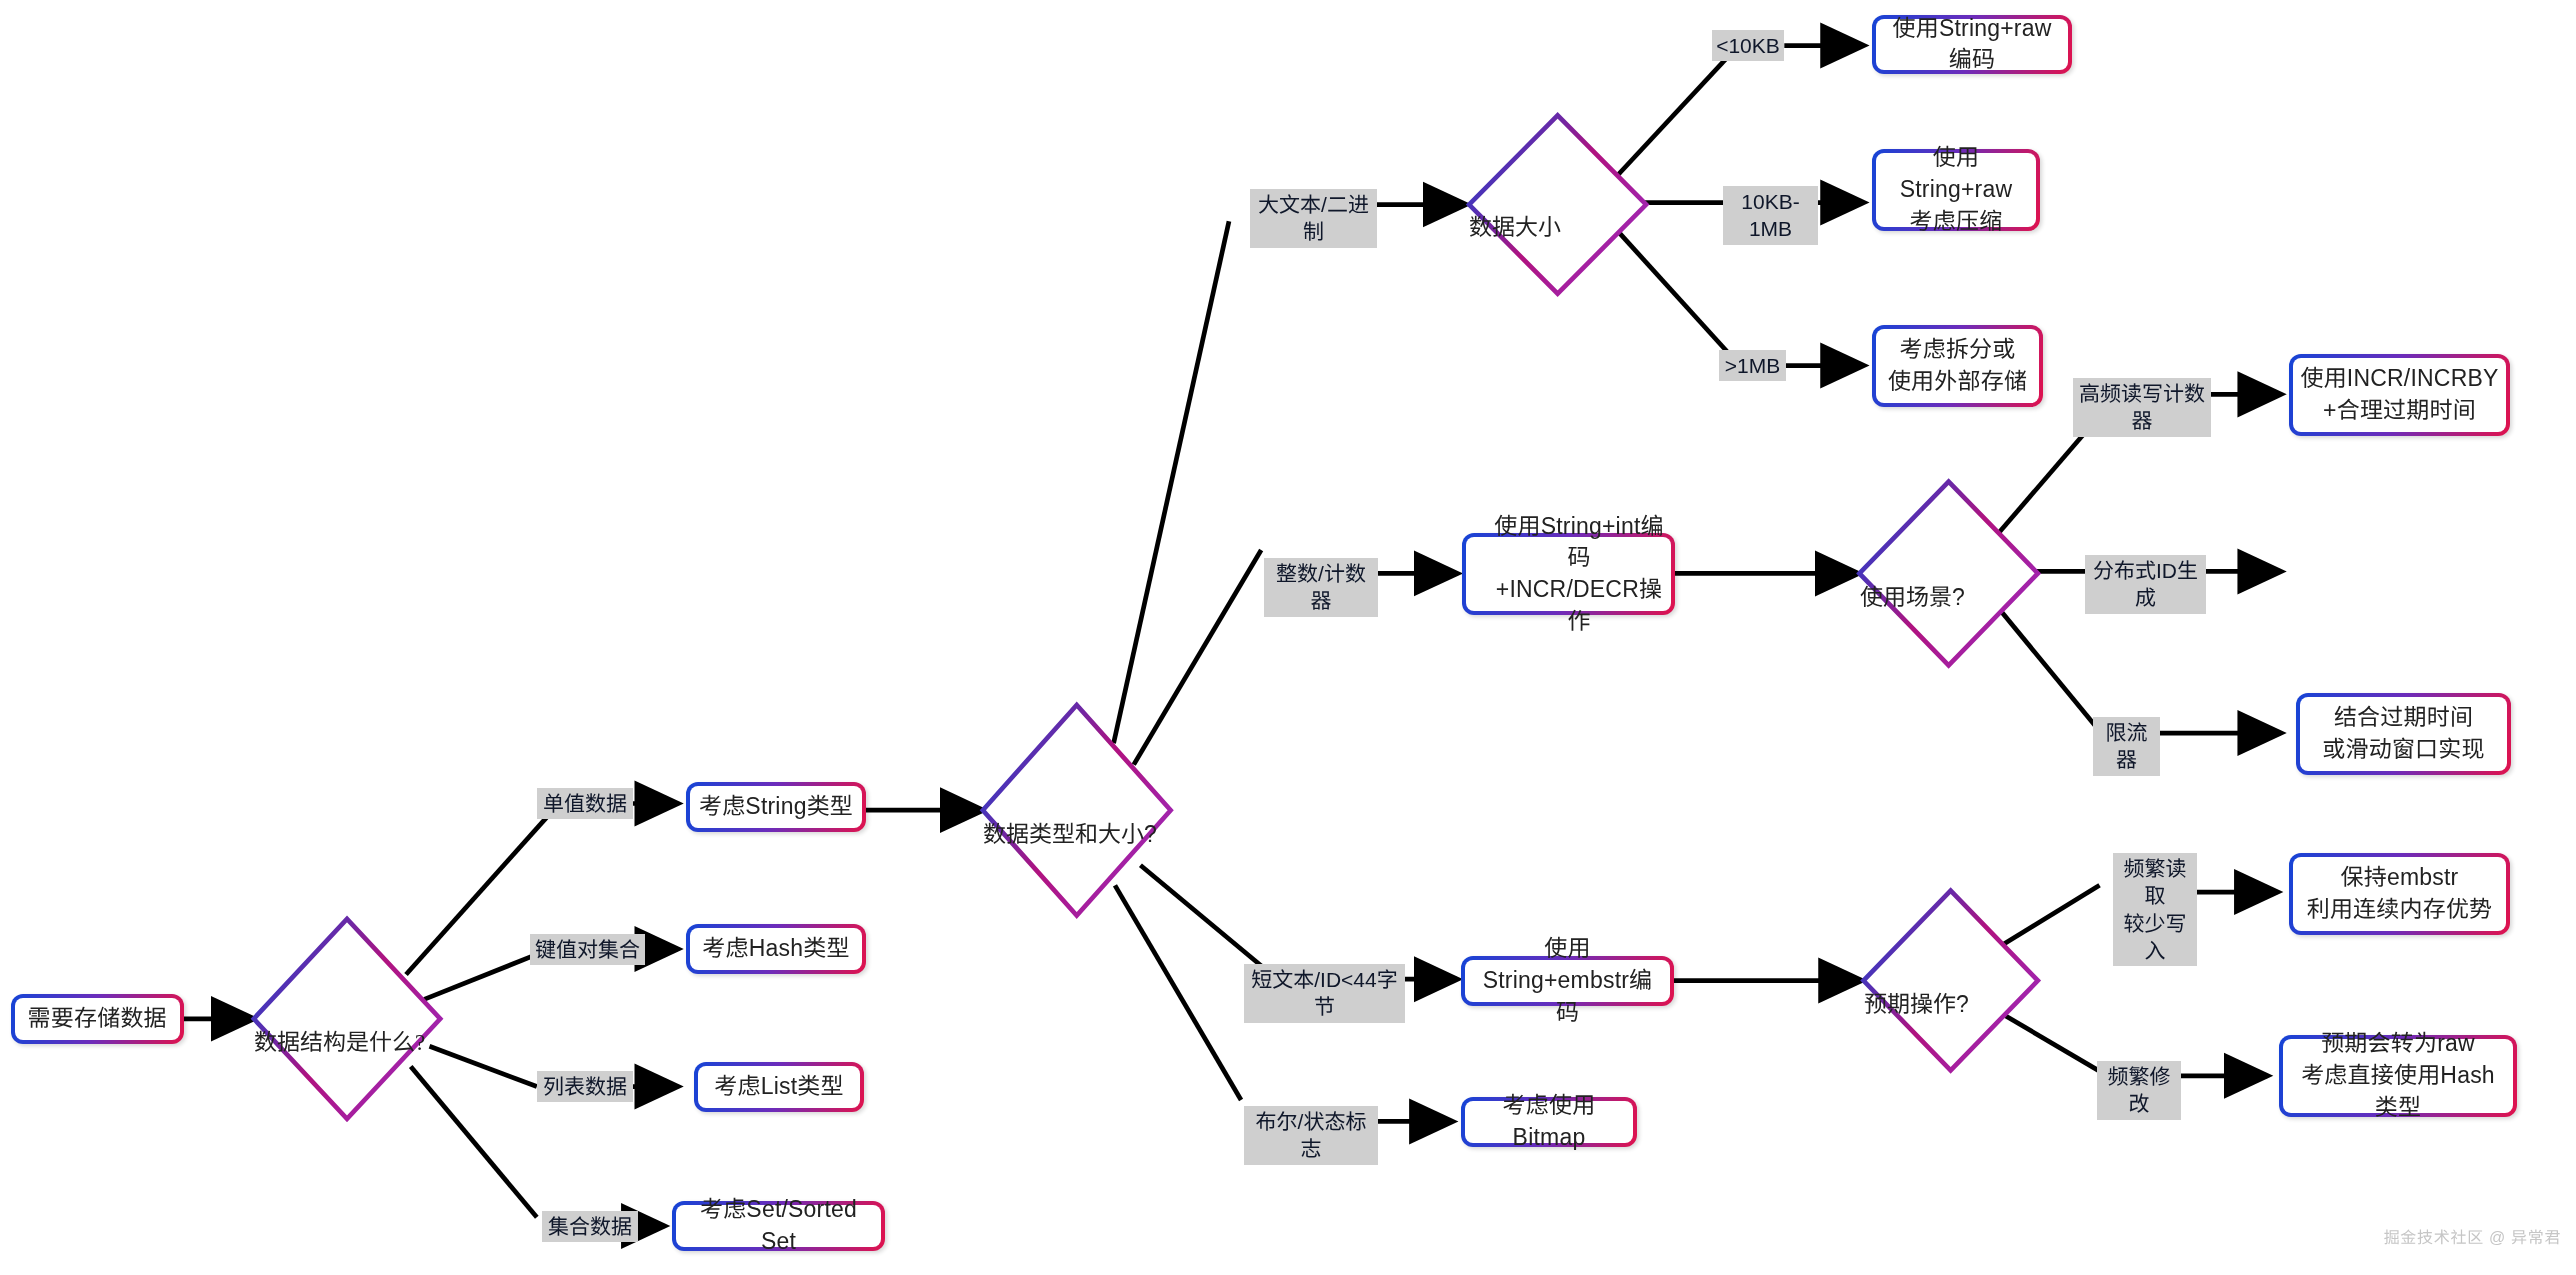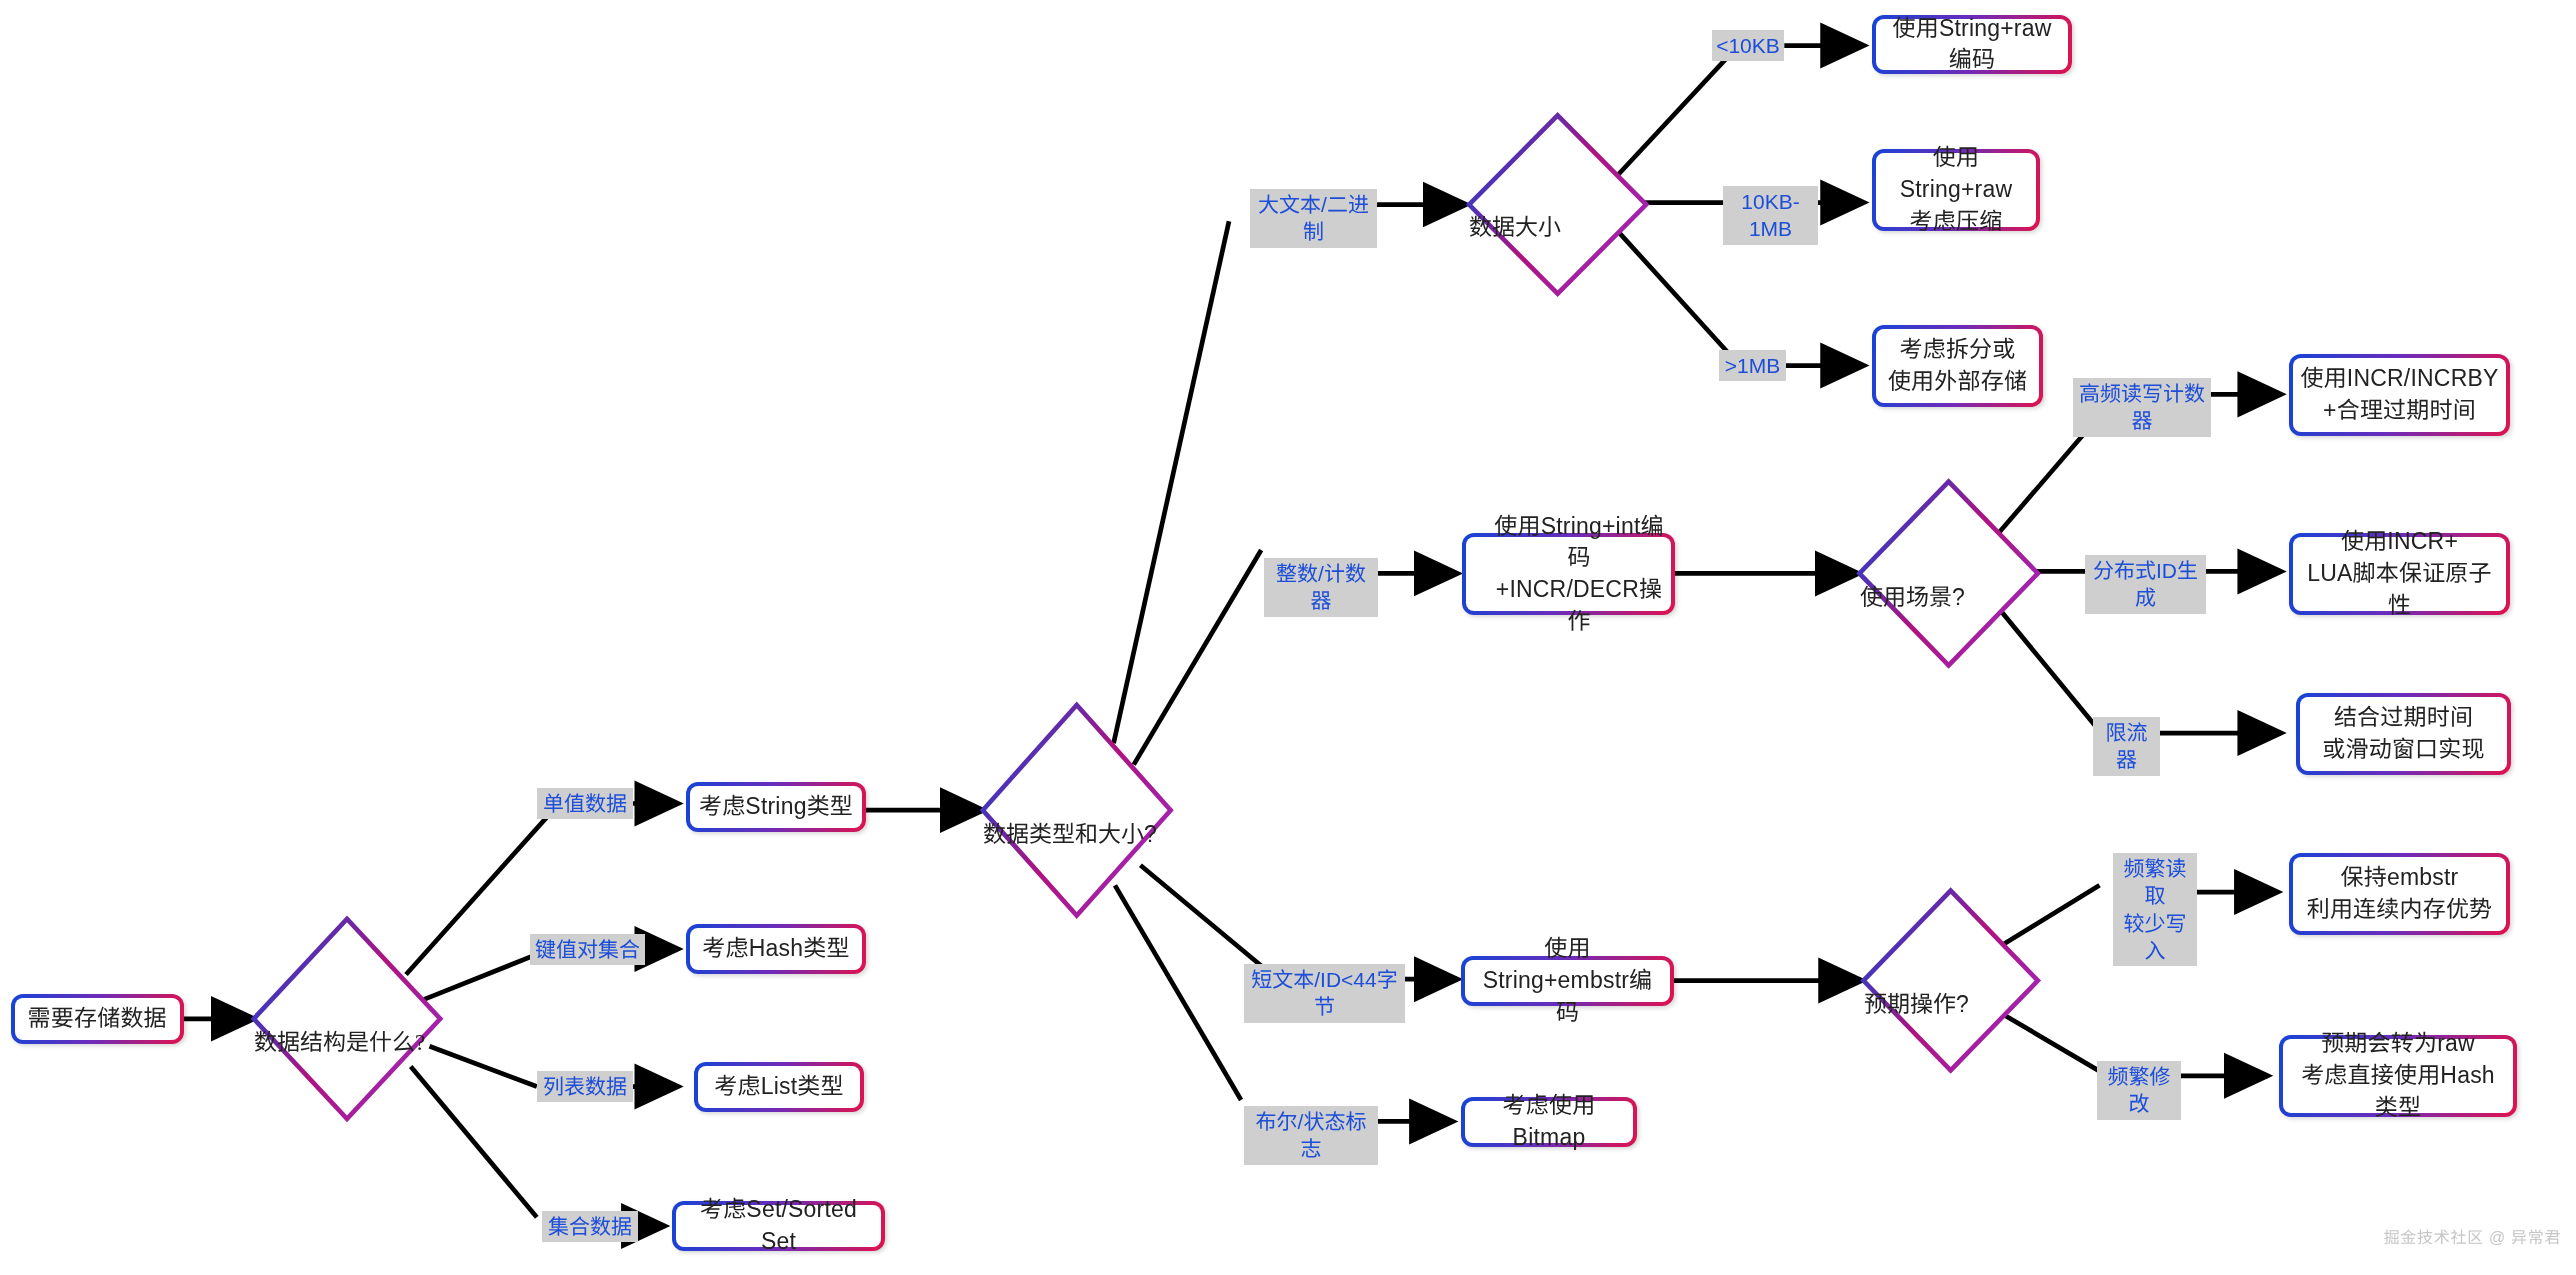--- a/index.html
+++ b/index.html
@@ -45,21 +45,21 @@
     text-align:left;
     color:#222222;font-size:23px;line-height:1.3;
     white-space:pre-line;
     margin-top:24px;
   }
 
   
   .elabel{
     position:absolute;
     background:#cfcfcf;
-    color:#1d4ed8;
+    color:#0f172a;
     font-size:21px;
     line-height:1.3;
     padding:2px 4px;
     white-space:pre-line;
     box-sizing:border-box;
     text-align:center;
   }
 
   .watermark{
     position:absolute;
@@ -196,24 +196,20 @@
   <div class="node rect" style="left:1462px;top:533px;width:213px;height:82px;padding-left:21px;">
     <span class="txt">使用String+int编码
 +INCR/DECR操作</span>
   </div>
 
   <div class="node rect" style="left:2289px;top:354px;width:221px;height:82px;">
     <span class="txt">使用INCR/INCRBY
 +合理过期时间</span>
   </div>
 
-  <div class="node rect" style="left:2289px;top:533px;width:221px;height:82px;">
-    <span class="txt">使用INCR+
-LUA脚本保证原子性</span>
-  </div>
 
   <div class="node rect" style="left:2296px;top:693px;width:215px;height:82px;">
     <span class="txt">结合过期时间
 或滑动窗口实现</span>
   </div>
 
   <div class="node rect" style="left:1461px;top:956px;width:213px;height:50px;">
     <span class="txt">使用String+embstr编码</span>
   </div>
 

